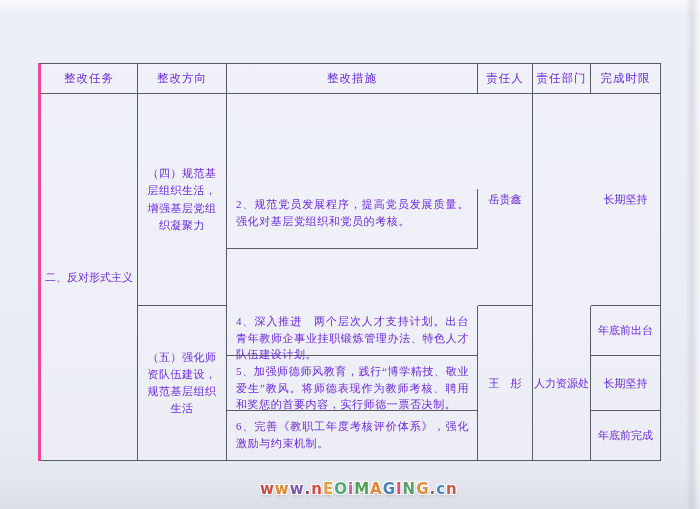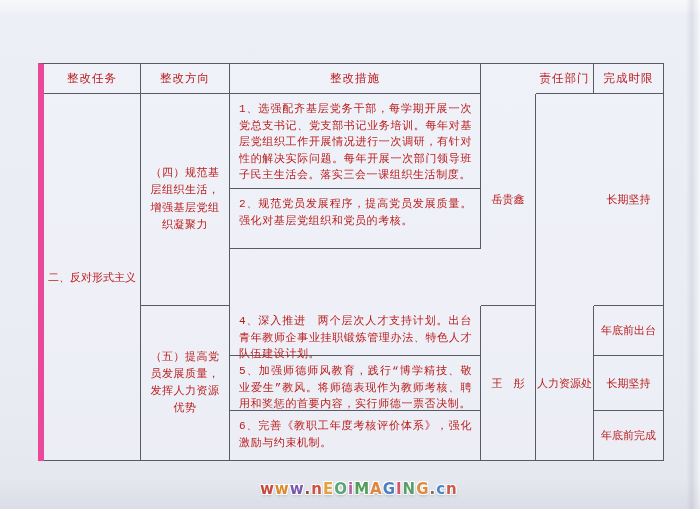--- a/index.html
+++ b/index.html
@@ -16,24 +16,23 @@
   .edge-bottom{
     position:absolute;left:0;bottom:0;width:700px;height:30px;
     background:linear-gradient(180deg,rgba(255,255,255,0) 0,rgba(140,145,160,0.10) 100%);
   }
   .grid-table{
     position:absolute;left:38px;top:63px;
     display:grid;
     grid-template-columns:97px 89px 251px 55px 58px 70px;
     grid-template-rows:30px 95px 60px 57px 50px 55px 50px;
     border-top:1px solid #565b66;
-    border-left:6px solid #ec4899;
-    color:#b91c1c;
+    border-left:3px solid #ec4899;
+    color:#6d28d9;
     background:rgba(246,247,251,0.35);
-    font-family:Liberation Mono, monospace;
   }
   .cell{
     border-right:1px solid #565b66;
     border-bottom:1px solid #565b66;
     box-sizing:border-box;
     font-size:11px;
   }
   .center{display:flex;align-items:center;justify-content:center;text-align:center;}
   .hcell{font-size:11.5px;letter-spacing:1px;}
   .measure{
@@ -71,29 +70,29 @@
 </head>
 <body>
 
 <div class="page">
 
   <div class="grid-table">
 
     <div class="cell center hcell h1">整改任务</div>
     <div class="cell center hcell h3">整改措施</div>
     <div class="cell center hcell h2">整改方向</div>
+    <div class="cell center hcell h4">责任人</div>
     <div class="cell center hcell h5">责任部门</div>
     <div class="cell center hcell h6">完成时限</div>
 
     <div class="cell center c-task">二、反对形式主义</div>
 
     <div class="cell dir c-dir1">（四）规范基层组织生活，增强基层党组织凝聚力</div>
-    <div class="cell dir c-dir2">（五）提高党员发展质量，发挥人力资源优势</div>
+    <div class="cell dir c-dir2">（五）强化师资队伍建设，规范基层组织生活</div>
 
-    <div class="cell measure c-m1">1、选强配齐基层党务干部，每学期开展一次党总支书记、党支部书记业务培训。每年对基层党组织工作开展情况进行一次调研，有针对性的解决实际问题。每年开展一次部门领导班子民主生活会。落实三会一课组织生活制度。</div>
     <div class="cell measure c-m2">2、规范党员发展程序，提高党员发展质量。强化对基层党组织和党员的考核。</div>
     <div class="cell measure c-m4">4、深入推进　两个层次人才支持计划。出台青年教师企事业挂职锻炼管理办法、特色人才队伍建设计划。</div>
     <div class="cell measure c-m5">5、加强师德师风教育，践行“博学精技、敬业爱生”教风。将师德表现作为教师考核、聘用和奖惩的首要内容，实行师德一票否决制。</div>
     <div class="cell measure c-m6">6、完善《教职工年度考核评价体系》，强化激励与约束机制。</div>
 
     <div class="cell center c-p1">岳贵鑫</div>
     <div class="cell center c-p2">王　彤</div>
 
     <div class="cell center c-d2">人力资源处</div>
 

